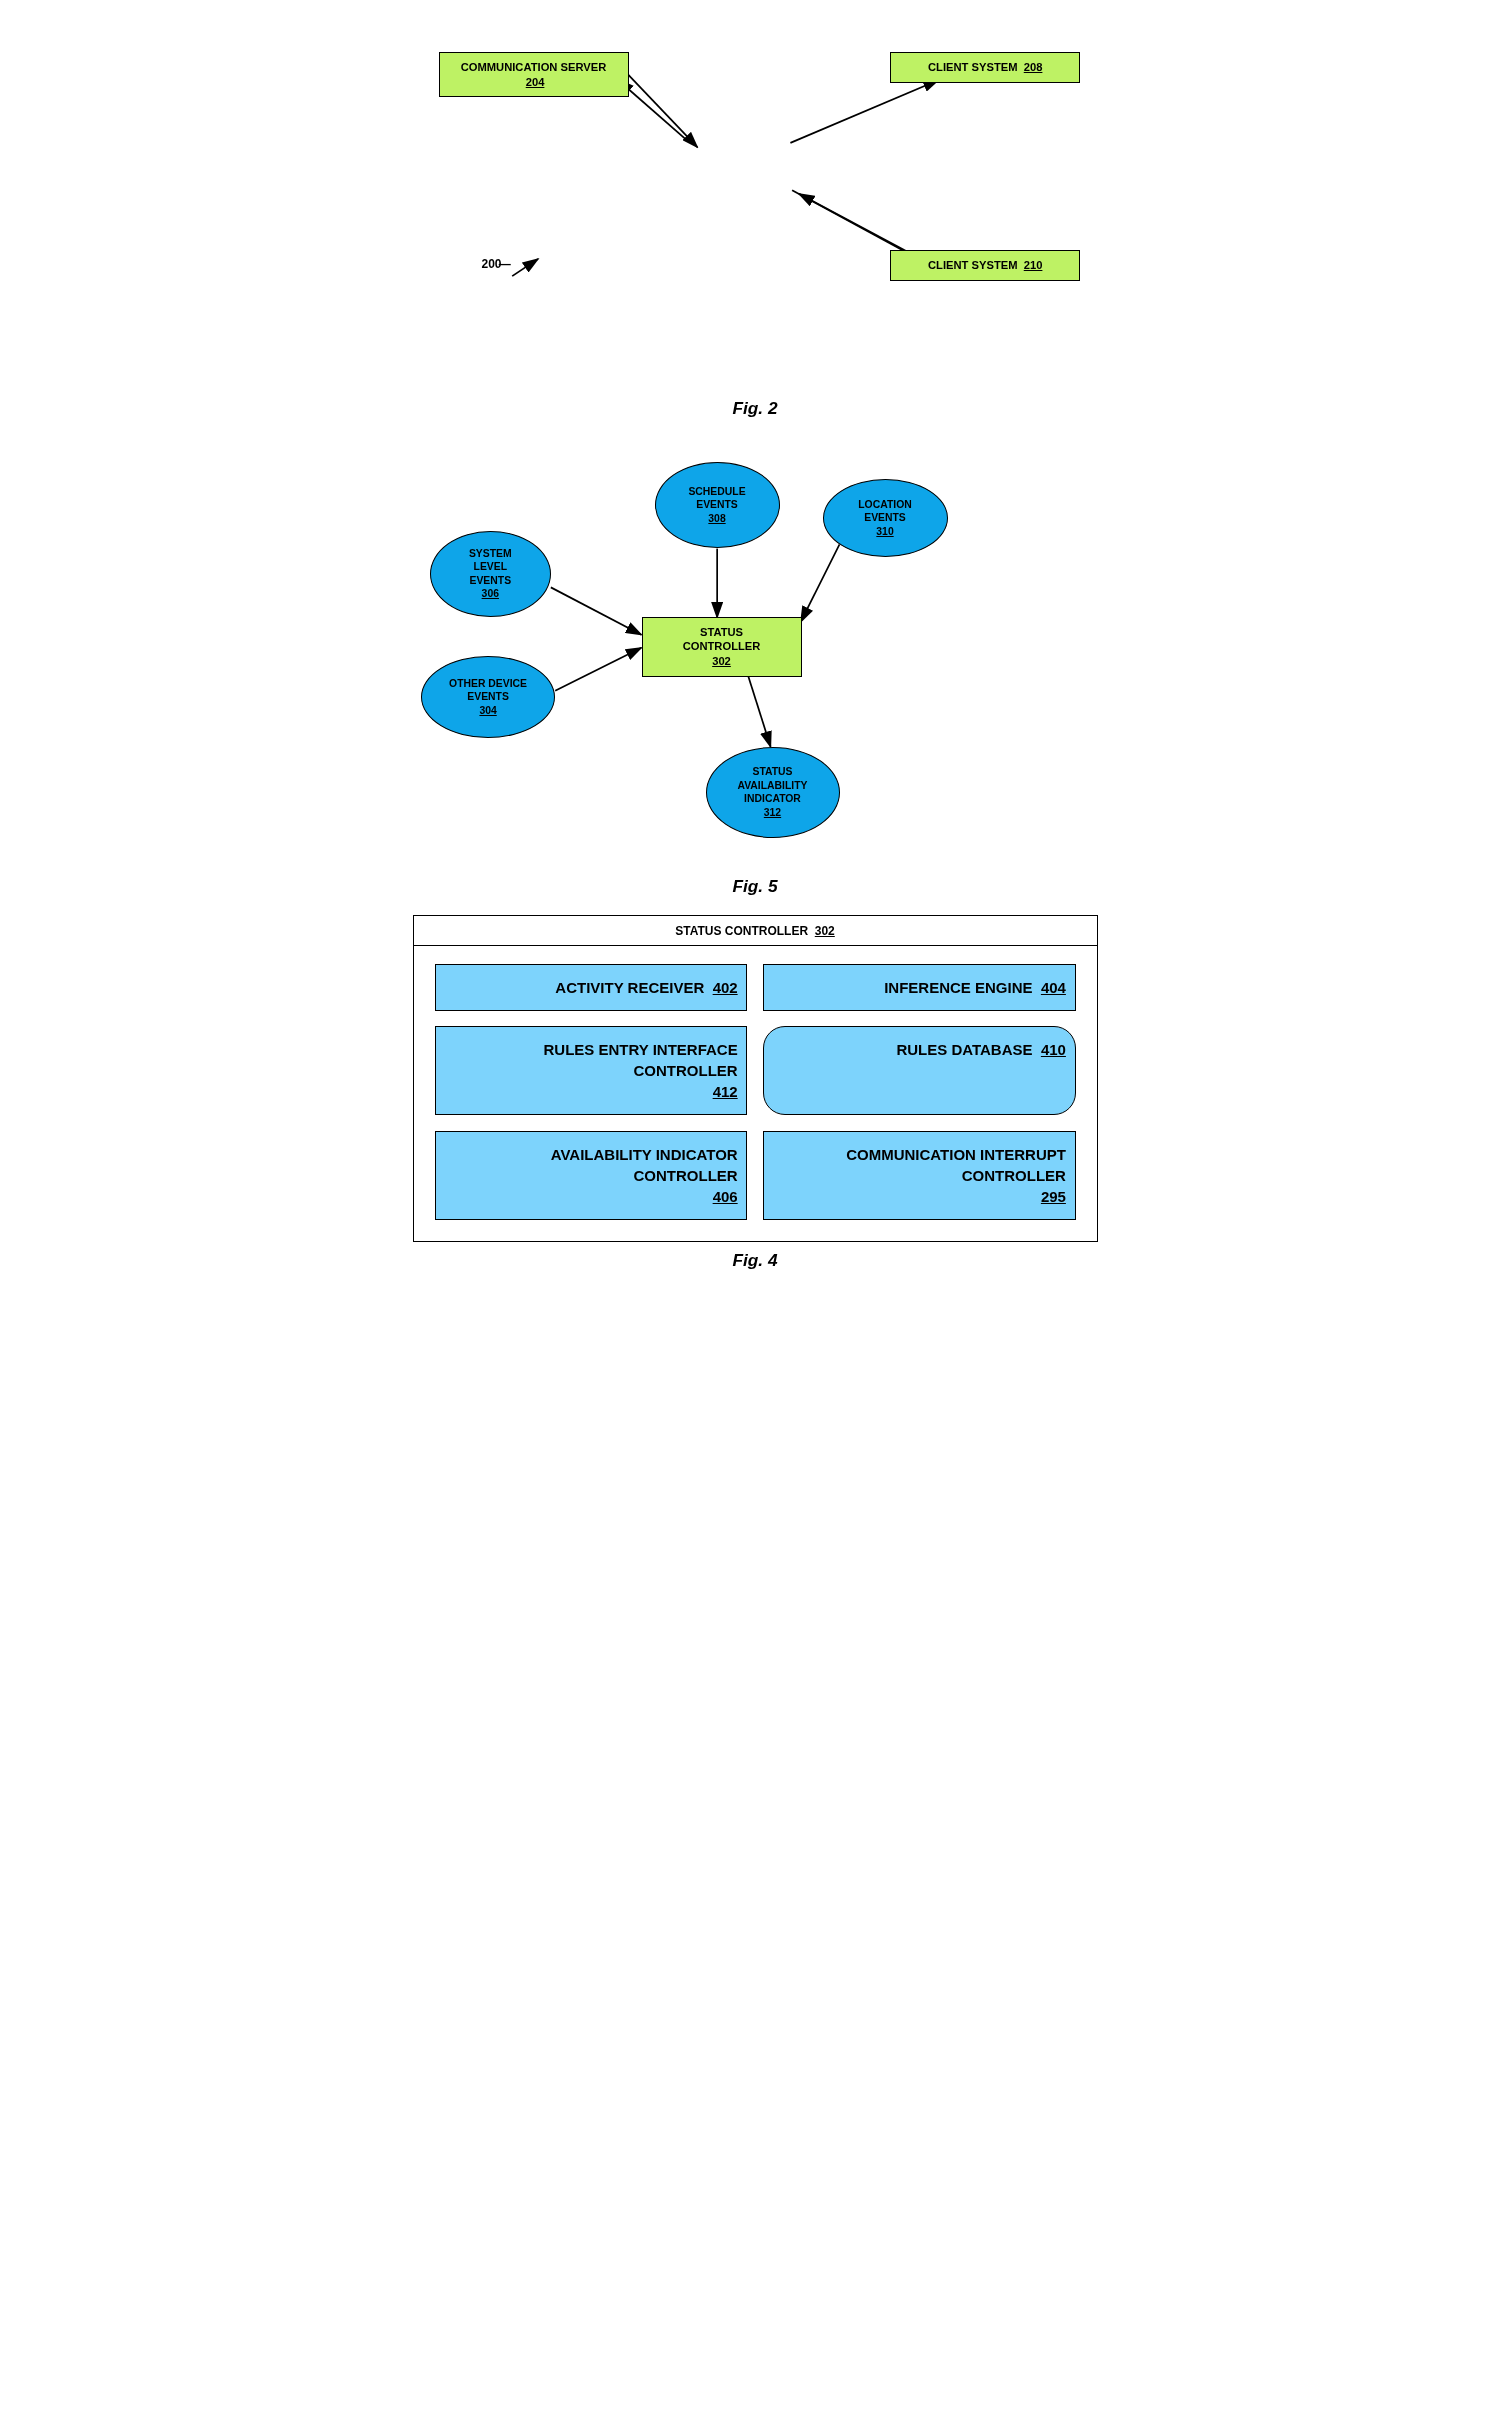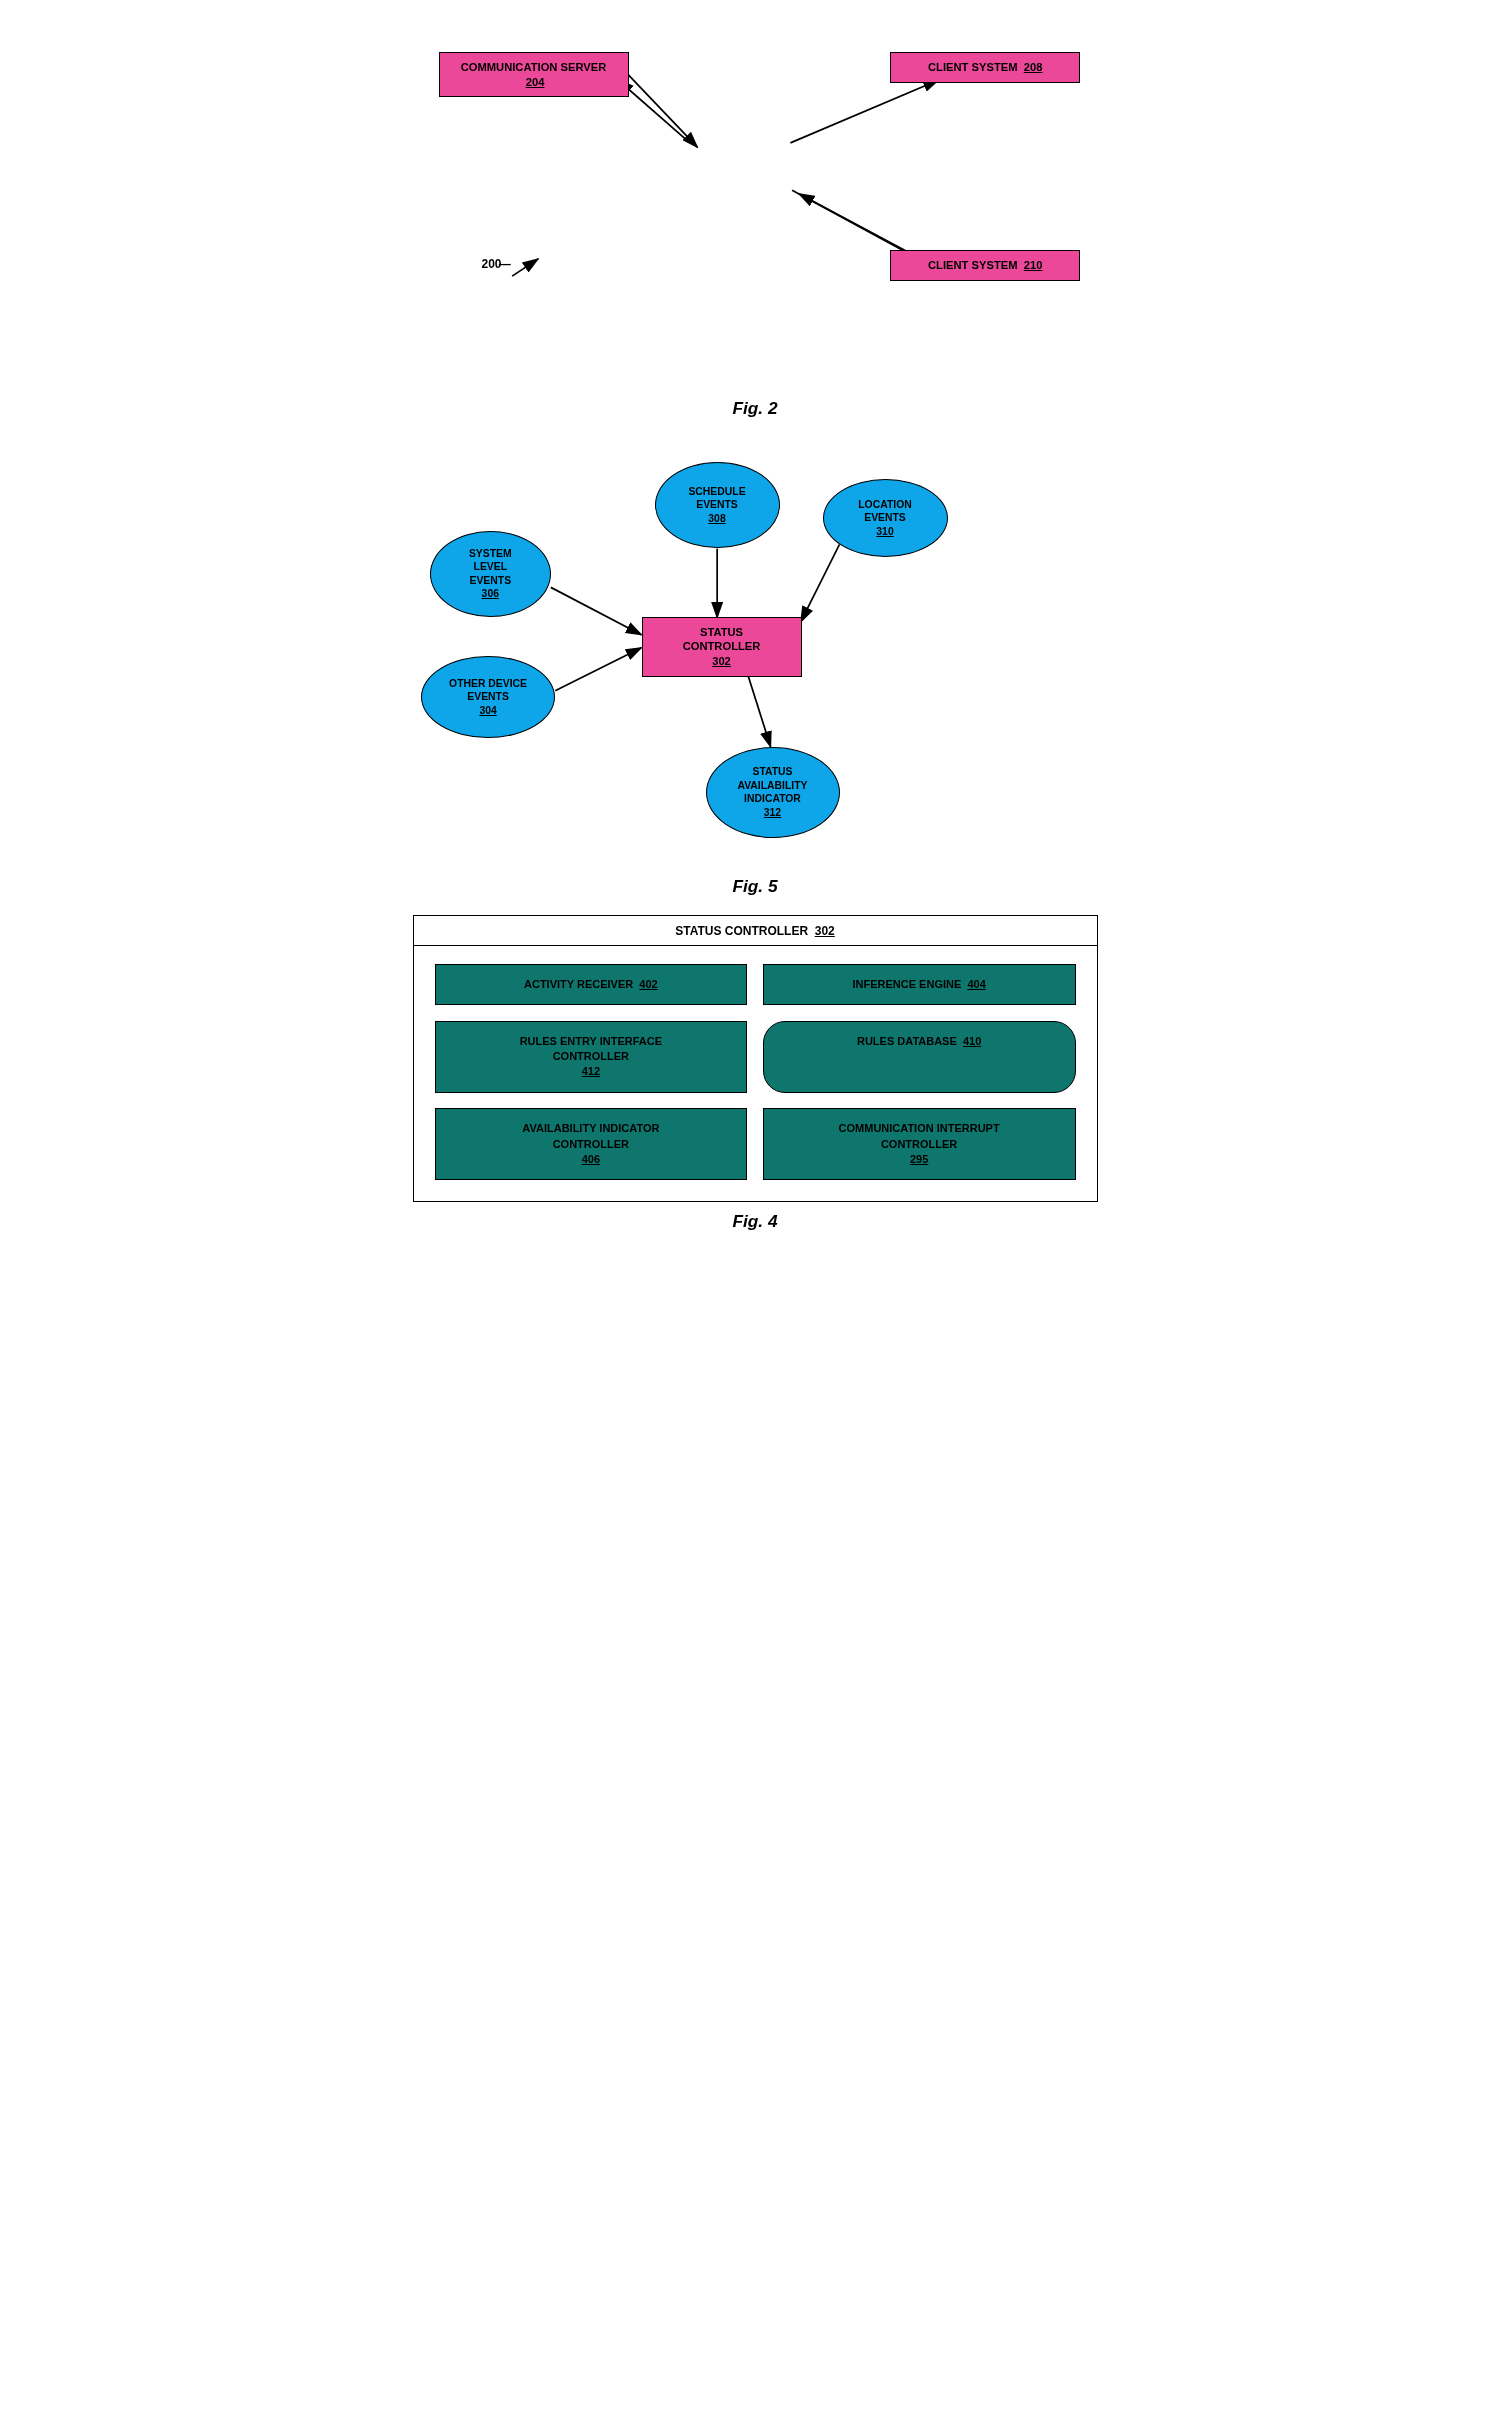--- a/index.html
+++ b/index.html
@@ -12,21 +12,21 @@
     }
 
     
     .box-rect {
       border: 1.7px solid #000;
       padding: 7px 14px;
       text-align: center;
       font-size: 11.2px;
       font-weight: bold;
       line-height: 1.3;
-      background: #ec4899;
+      background: #bef264;
     }
     .underline { text-decoration: underline; }
 
     
     .fig2-section {
       position: relative;
       height: 363px;
       margin-bottom: 8.6px;
     }
 
@@ -164,25 +164,25 @@
     }
     .inner-grid {
       display: grid;
       grid-template-columns: 1fr 1fr;
       gap: 15.5px;
       padding: 17.3px 21px 21px 21px;
     }
     .inner-box {
       border: 1.7px solid #000;
       padding: 12px 8.6px;
-      text-align: center;
-      font-size: 11px;
+      text-align: right;
+      font-size: 15px;
       font-weight: bold;
       line-height: 1.4;
-      background: #0f766e;
+      background: #7dd3fc;
     }
     
     .rounded-box {
       border-radius: 22px;
     }
   </style>
 </head>
 <body>
 
 <div class="fig2-section">

